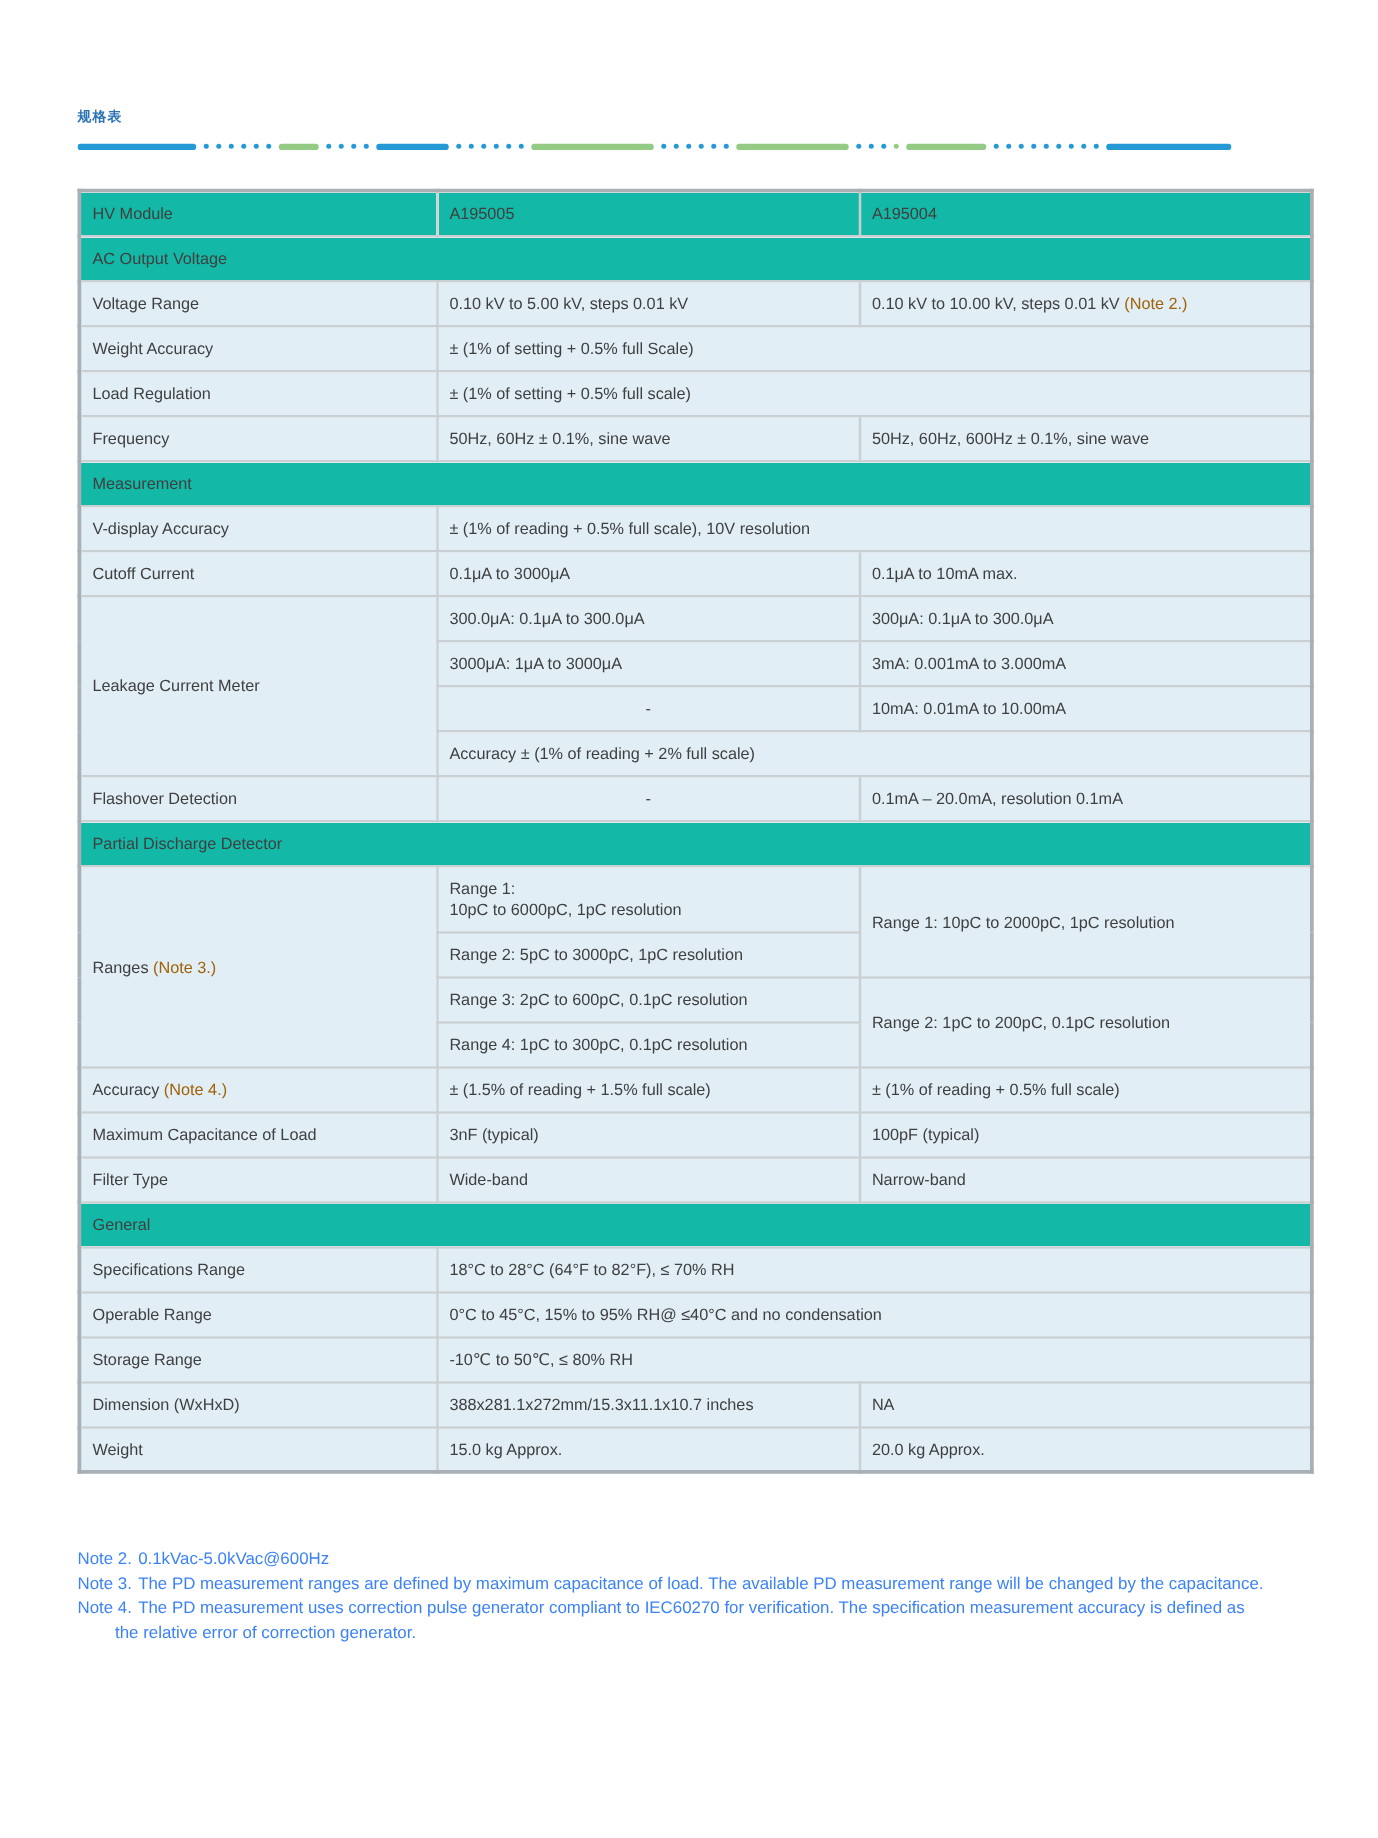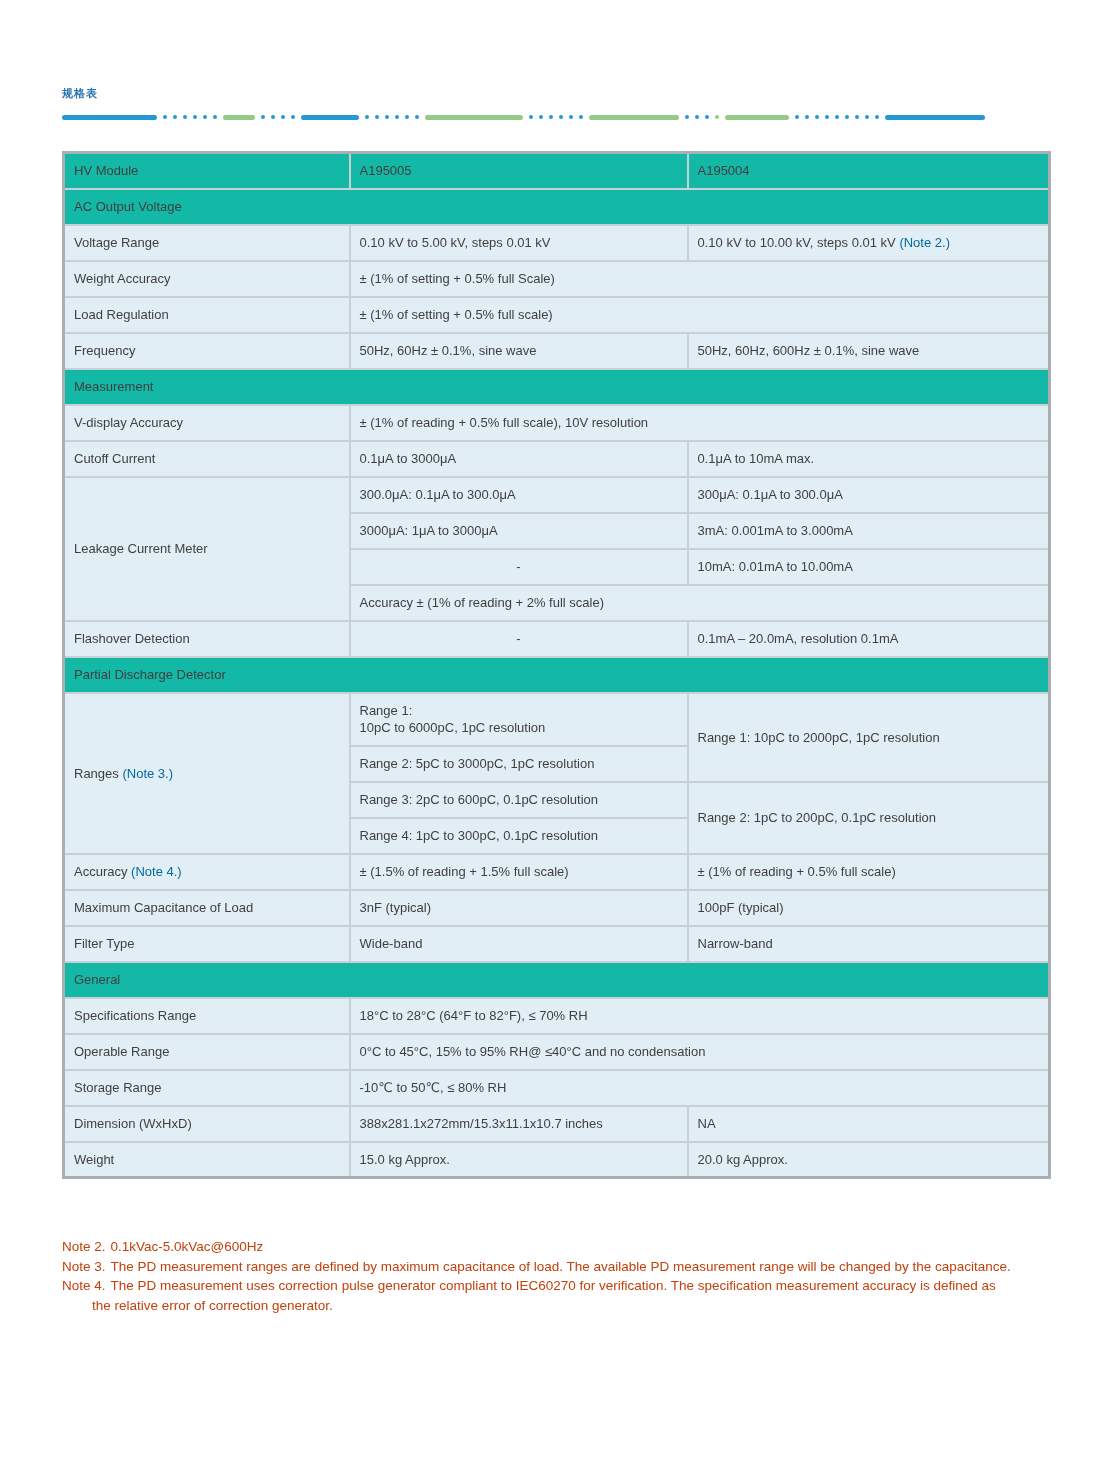--- a/index.html
+++ b/index.html
@@ -45,28 +45,28 @@
     color: #3f3f3f;
     padding: 6px 9px;
     vertical-align: middle;
     line-height: 17px;
     overflow: hidden;
   }
   table.spec tr { height: 36px; }
   table.spec tr.tall { height: 53px; }
   table.spec td.sec { background: #14b8a6; }
   table.spec td.center { text-align: center; }
-  .note-ref { color: #0369a1; cursor: pointer; }
+  .note-ref { color: #a16207; cursor: pointer; }
 
   
   .notes {
     margin-top: 58px;
     width: 950px;
     font-size: 13.5px;
-    color: #c2410c;
+    color: #3b82f6;
     line-height: 19.5px;
   }
   .note { padding-left: 30px; text-indent: -30px; margin: 0; }
   .note .note-label { margin-right: 5px; }
   .footnote { margin: 0; padding: 0; }
 </style>
 </head>
 <body>
 
 <div class="content">

